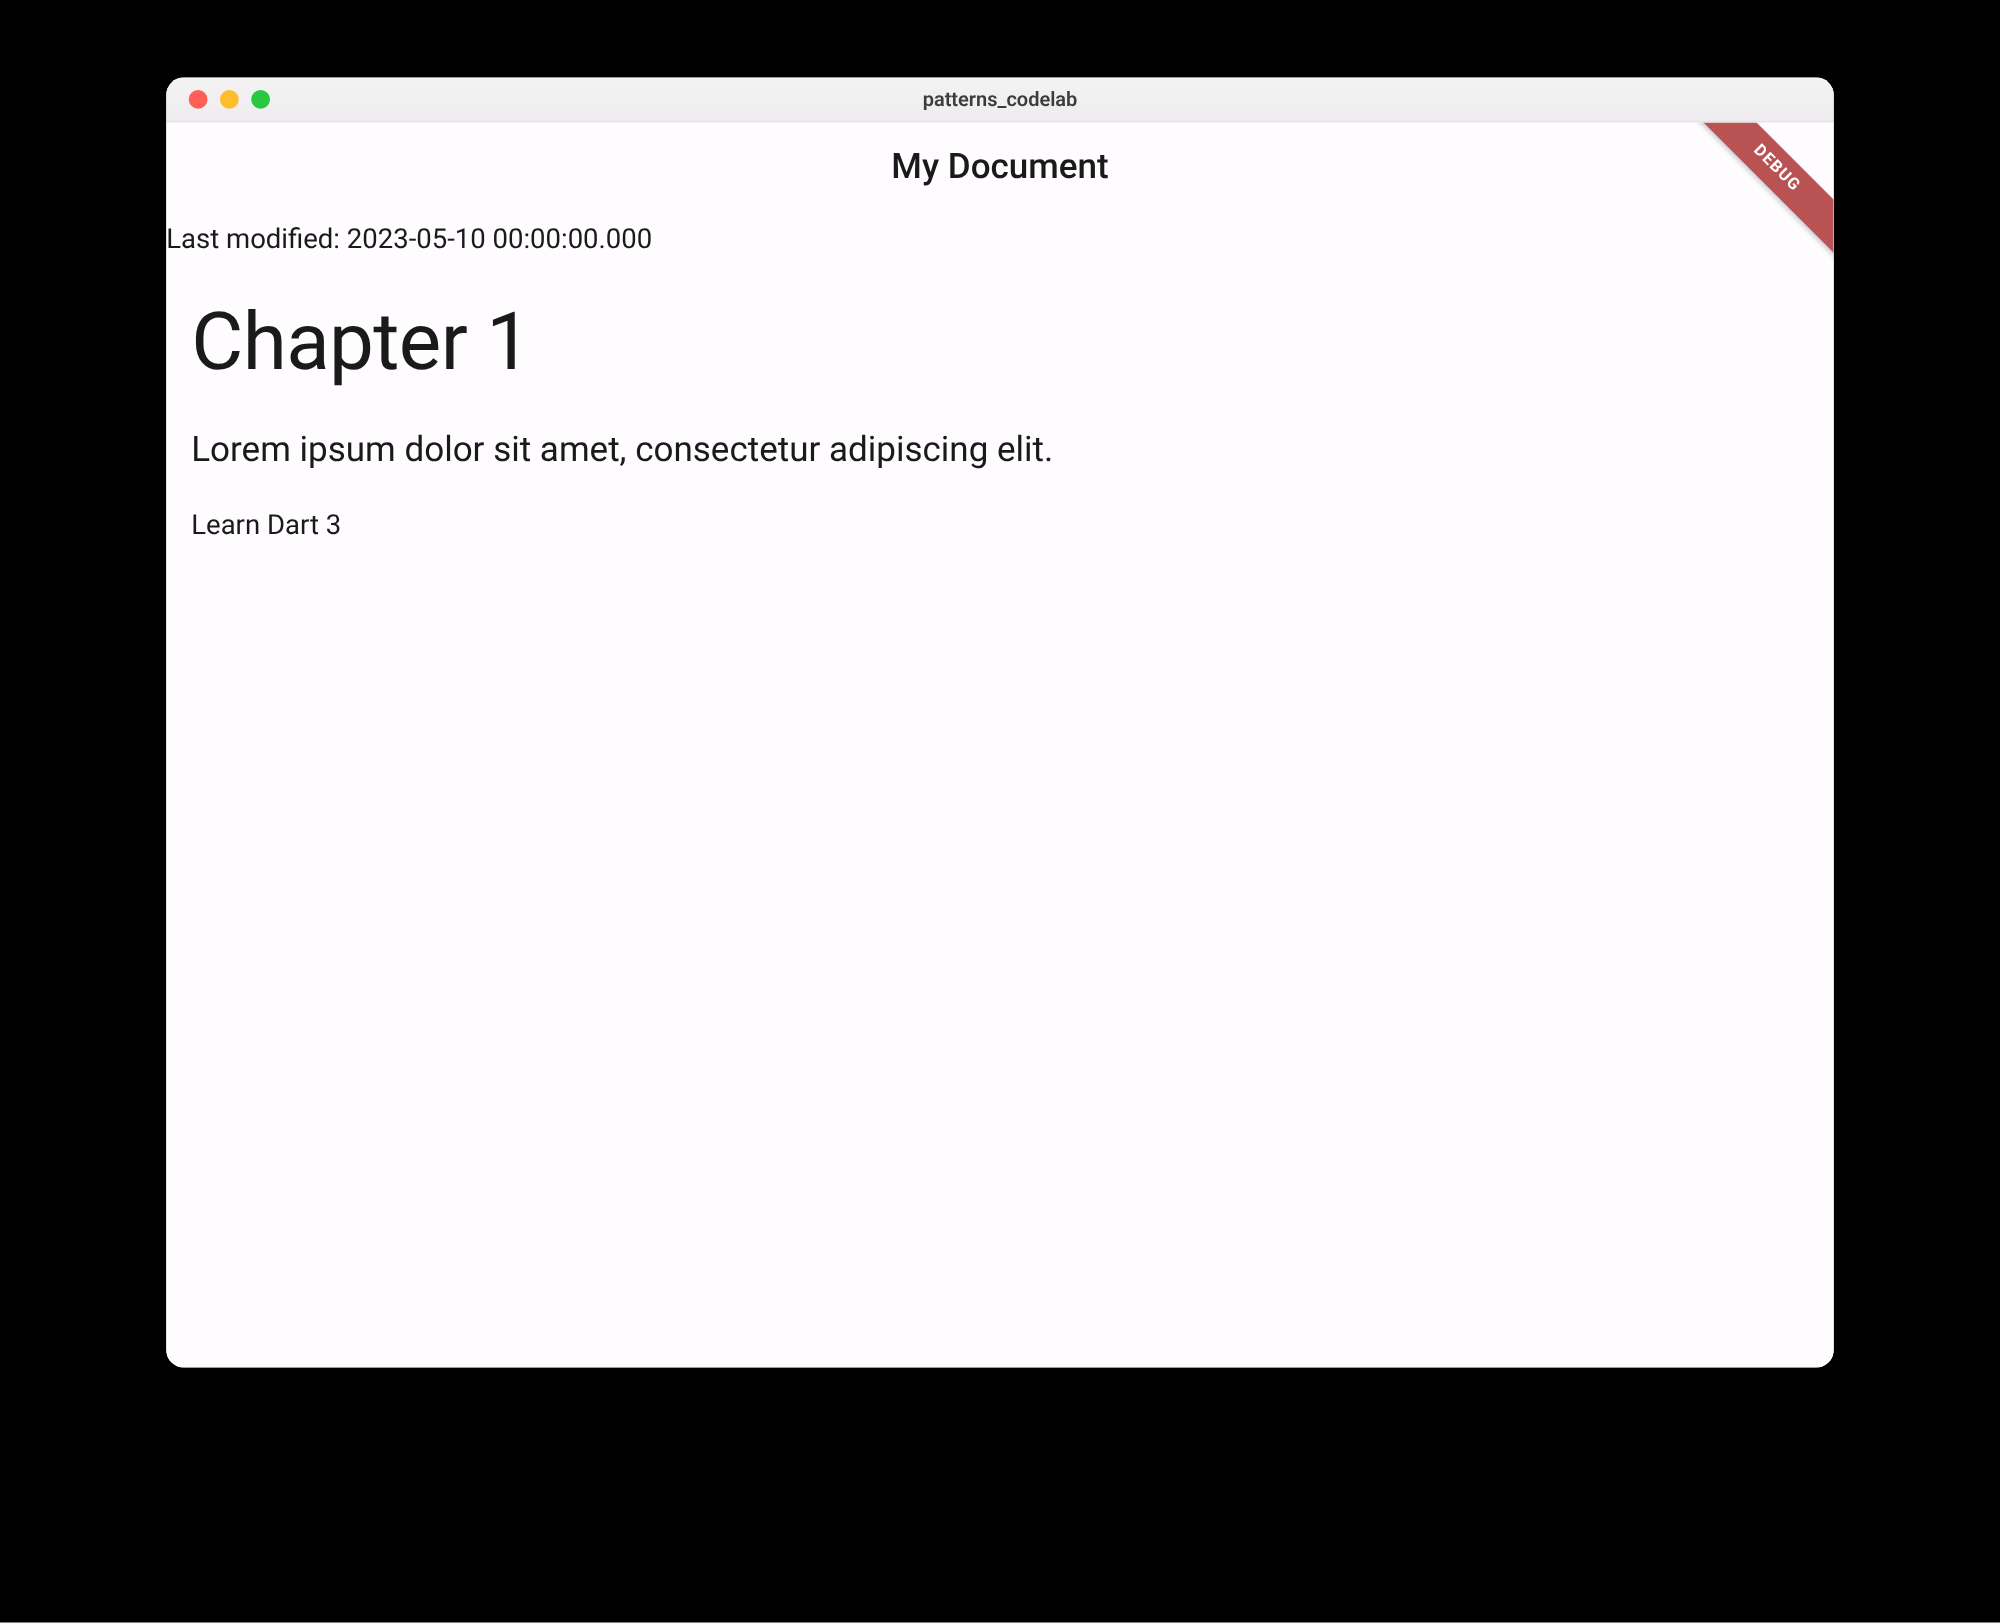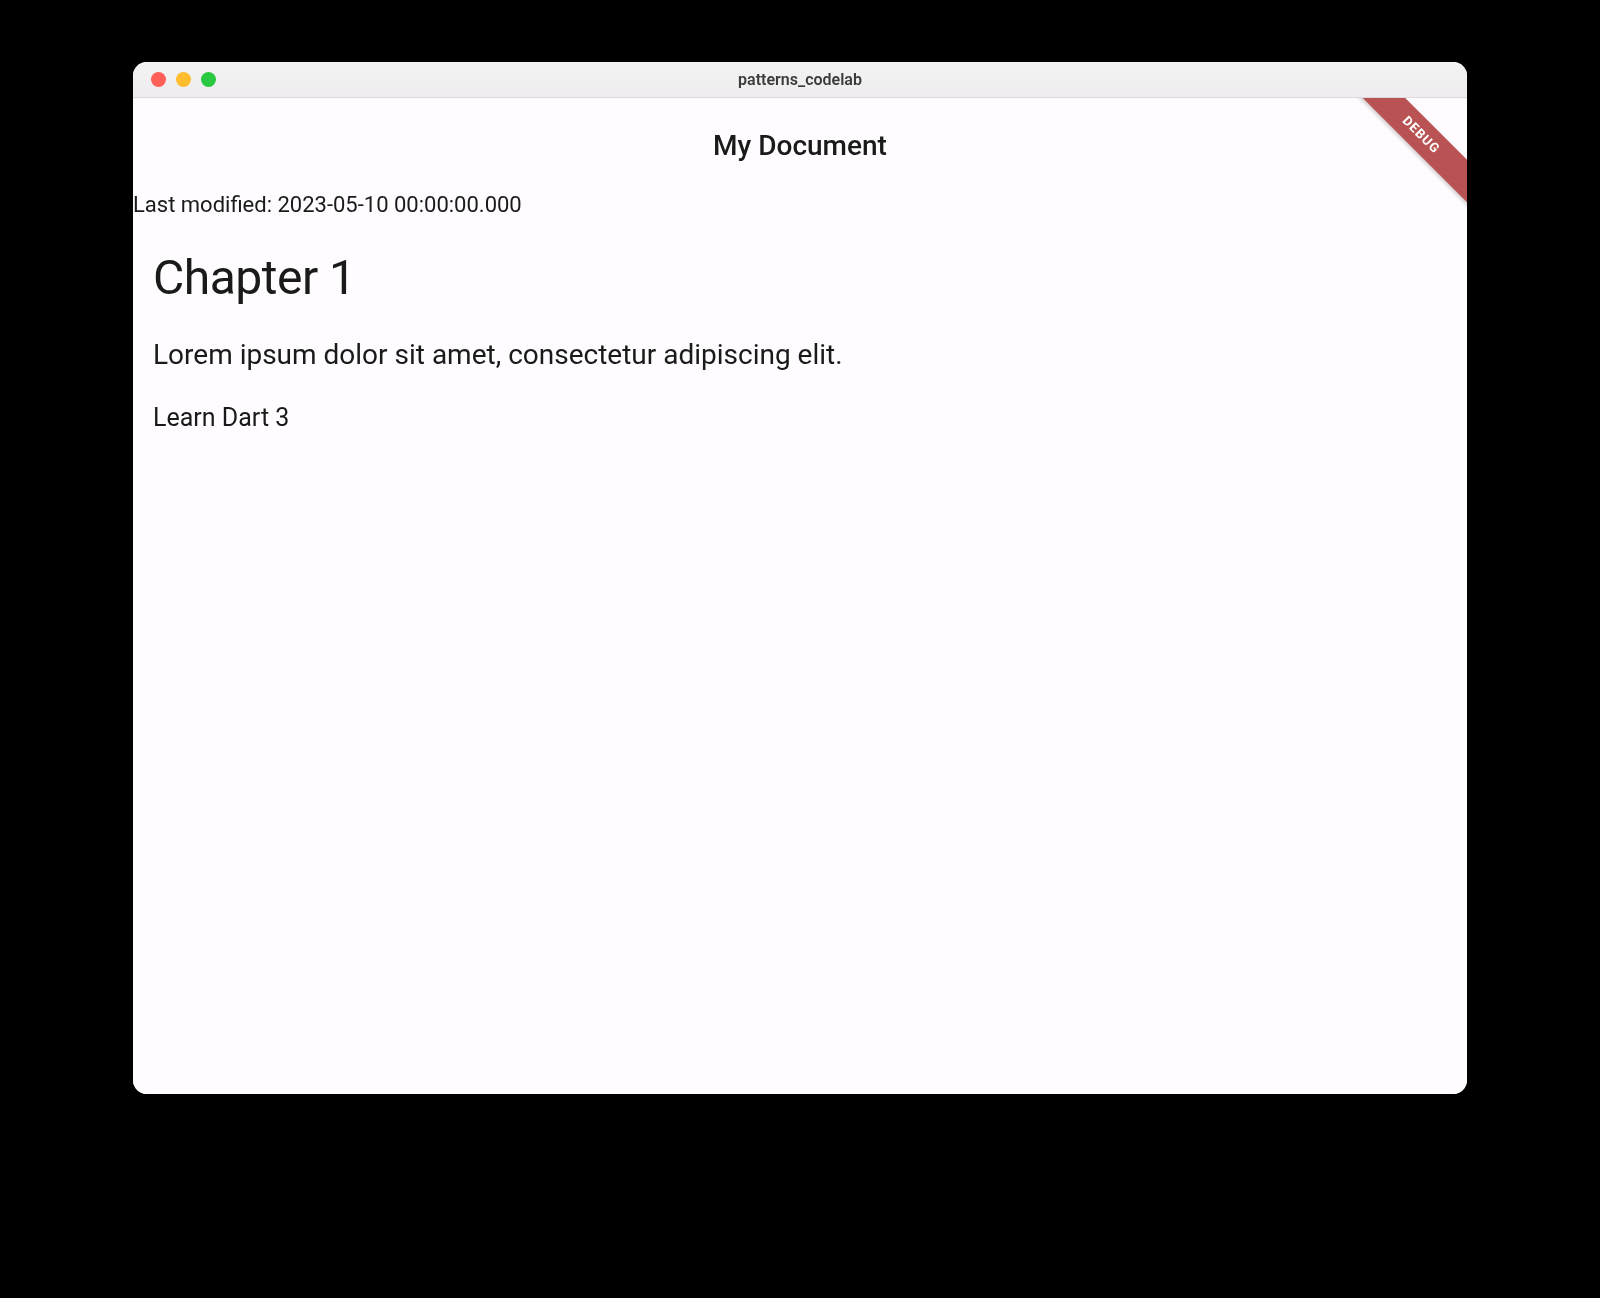--- a/index.html
+++ b/index.html
@@ -98,51 +98,51 @@
       line-height: 30px;
       transform: rotate(45deg);
       box-shadow: 0 2px 4px rgba(0,0,0,0.2);
     }
     
     .doc-title {
       text-align: center;
       font-size: 28px;
       font-weight: 500;
       color: #1a1a1a;
-      padding-top: 31px;
+      padding-top: 18px;
     }
     
     .doc-modified {
       font-size: 22px;
       font-weight: 400;
       color: #1a1a1a;
       padding-top: 30px;
     }
     
     .doc-body {
       padding: 0 20px;
     }
     
     .chapter-heading {
-      font-size: 48px;
+      font-size: 64px;
       font-weight: 400;
       color: #1a1a1a;
       padding-top: 32px;
       letter-spacing: -0.5px;
     }
     
     .paragraph {
       font-size: 28px;
       font-weight: 400;
       color: #1a1a1a;
       padding-top: 32px;
     }
     
     .checkbox-item {
-      font-size: 25px;
+      font-size: 22px;
       font-weight: 400;
       color: #1a1a1a;
       padding-top: 32px;
     }
   </style>
 </head>
 <body>
 
 <div class="window">
   <div class="titlebar">

